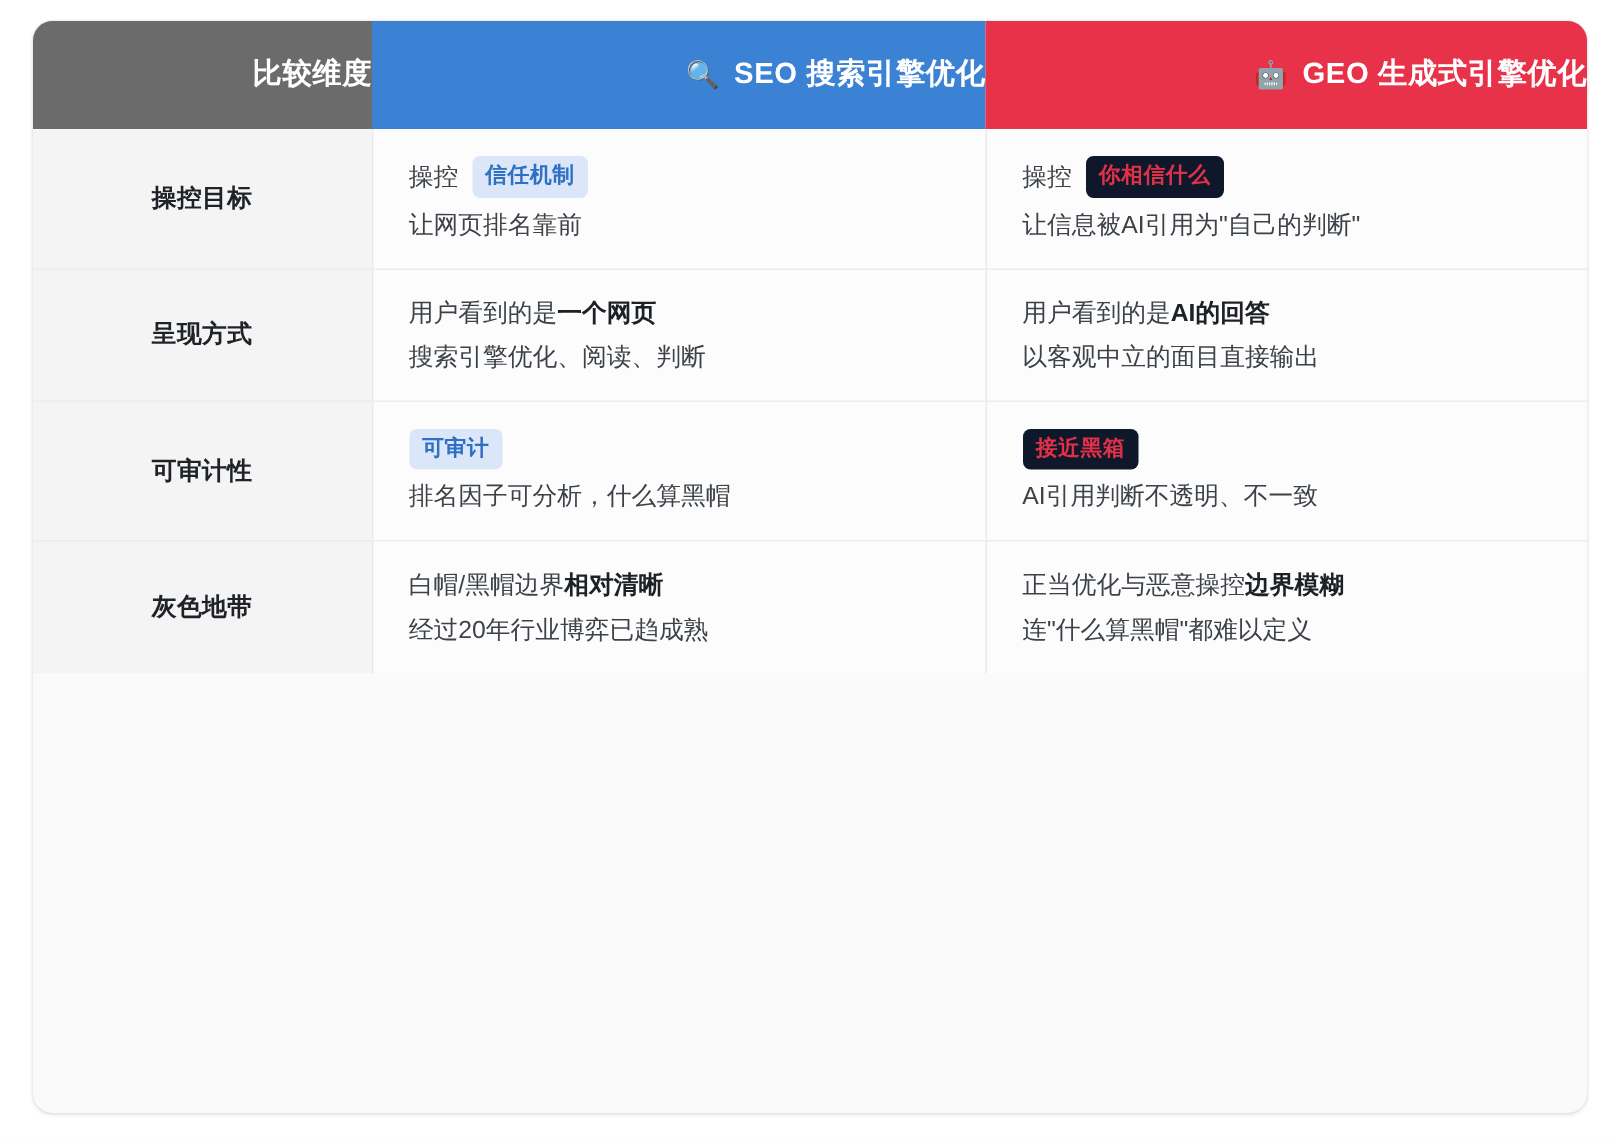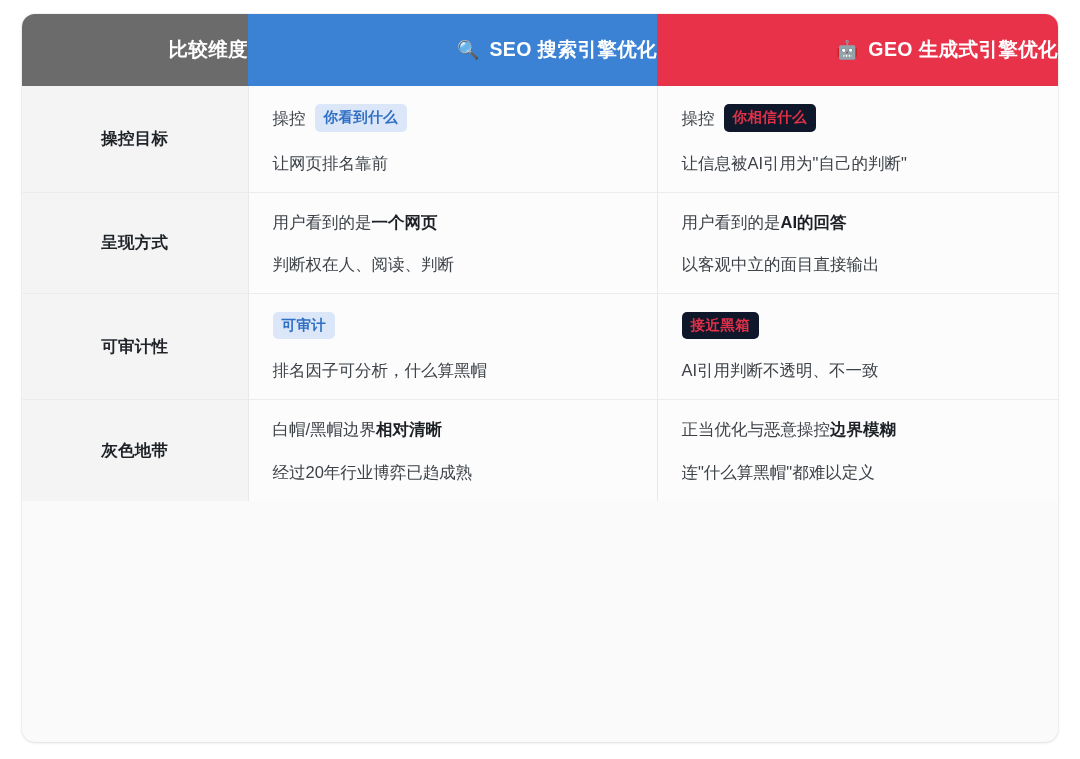--- a/index.html
+++ b/index.html
@@ -92,21 +92,21 @@
     border-left: 1px solid #e9e9e9;
   }
 
   .cell-pad {
     padding: 18px 26px 18px 24px;
     min-height: 74px;
     box-sizing: border-box;
     display: flex;
     flex-direction: column;
     justify-content: space-between;
-    gap: 20px;
+    gap: 7px;
   }
 
   .line {
     font-size: 16.5px;
     color: #3d4248;
     line-height: 1.34;
     white-space: nowrap;
   }
   .line b { color: #1d2126; font-weight: bold; }
 
@@ -162,41 +162,41 @@
         </th>
       </tr>
     </thead>
     <tbody id="tbody">
         <tr>
           <td class="dim-cell">操控目标</td>
           <td class="seo-cell">
             <div class="cell-pad">
               <div class="line line-badged">
                 <span>操控</span>
-                <span class="badge blue">你看到什么</span>
+                <span class="badge blue">信任机制</span>
               </div>
               <div class="line">让网页排名靠前</div>
             </div>
           </td>
           <td class="geo-cell">
             <div class="cell-pad">
               <div class="line line-badged">
                 <span>操控</span>
                 <span class="badge red">你相信什么</span>
               </div>
               <div class="line">让信息被AI引用为"自己的判断"</div>
             </div>
           </td>
         </tr>
         <tr>
           <td class="dim-cell">呈现方式</td>
           <td class="seo-cell">
             <div class="cell-pad">
               <div class="line"><span>用户看到的是</span><b>一个网页</b></div>
-              <div class="line">判断权在人、阅读、判断</div>
+              <div class="line">搜索引擎优化、阅读、判断</div>
             </div>
           </td>
           <td class="geo-cell">
             <div class="cell-pad">
               <div class="line"><span>用户看到的是</span><b>AI的回答</b></div>
               <div class="line">以客观中立的面目直接输出</div>
             </div>
           </td>
         </tr>
         <tr>

